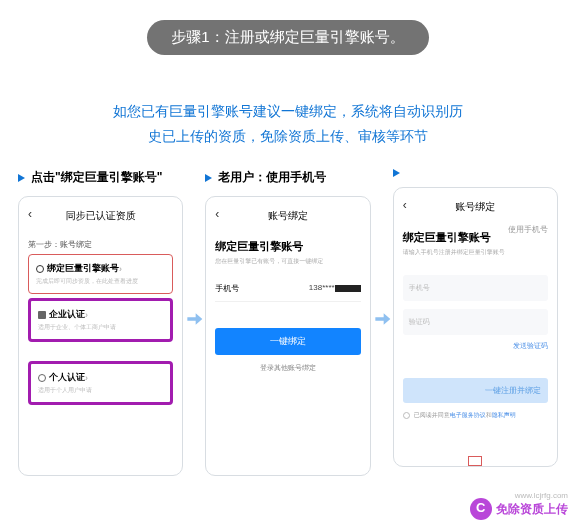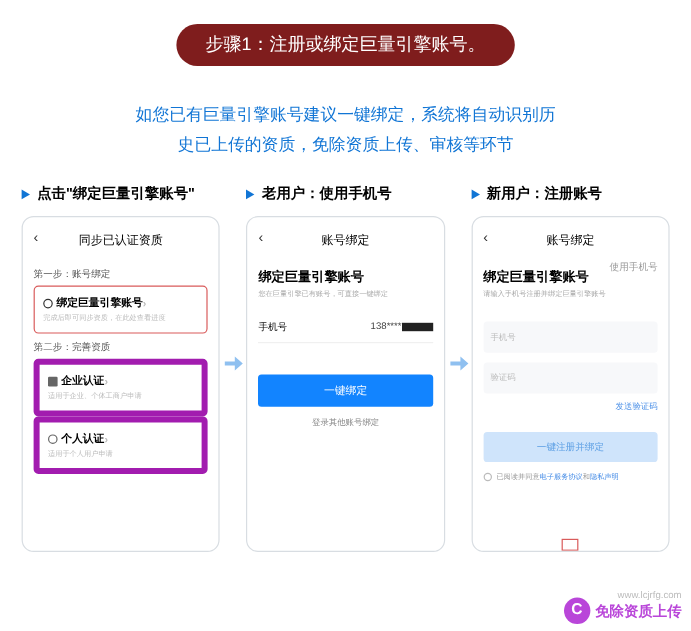--- a/index.html
+++ b/index.html
@@ -1,42 +1,42 @@
 <!DOCTYPE html>
 <html><head>
 <meta charset="utf-8">
 <style>
   * { margin: 0; padding: 0; box-sizing: border-box; }
   body { font-family: "PingFang SC", "Microsoft YaHei", sans-serif; background: #fff; width: 576px; height: 526px; overflow: hidden; position: relative; }
-  .step-badge { background: #7f1d1d; color: #fff; padding: 8px 24px; border-radius: 20px; font-size: 15px; font-weight: 500; margin: 20px auto 0; display: table; }
+  .step-badge { background: #737373; color: #fff; padding: 8px 24px; border-radius: 20px; font-size: 15px; font-weight: 500; margin: 20px auto 16px; display: table; }
   .intro { color: #1175d5; font-size: 14px; text-align: center; padding: 28px 50px 20px; line-height: 1.8; }
   .row { display: flex; align-items: flex-start; padding: 0 18px; }
   .col { flex: 1; min-width: 0; }
   .col-title { font-size: 12px; font-weight: 600; margin-bottom: 10px; display: flex; align-items: center; }
   .tri { width: 0; height: 0; border-top: 4px solid transparent; border-bottom: 4px solid transparent; border-left: 7px solid #1175d5; margin-right: 6px; }
   .phone { background: #fff; border: 1px solid #d8dde2; border-radius: 10px; height: 280px; padding: 10px 9px; font-size: 9px; position: relative; overflow: hidden; }
   .p-hdr { display: flex; align-items: center; justify-content: center; position: relative; font-size: 10px; font-weight: 500; padding: 2px 0 10px; }
   .back { position: absolute; left: 0; top: 0; font-size: 12px; color: #333; }
   .sec-label { font-size: 8px; color: #555; margin: 6px 0 4px; }
   .pill { border: 1px solid #d95b5b; border-radius: 4px; padding: 7px; margin-bottom: 4px; }
-  .pill-norm { border: 5px solid #a21caf; border-radius: 4px; padding: 7px; margin-bottom: 0; }
+  .pill-norm { border: 3px solid #a21caf; border-radius: 4px; padding: 7px; margin-bottom: 19px; }
   .pill-tt { font-size: 9px; font-weight: 600; display: flex; align-items: center; }
   .pill-sub { font-size: 6px; color: #bbb; margin-top: 2px; }
   .link-icon { width: 8px; height: 8px; margin-right: 3px; display: inline-block; border: 1px solid #333; border-radius: 50%; position: relative; }
   .h2-bind { font-size: 11px; font-weight: 700; margin: 6px 0 3px; }
   .sub-grey { font-size: 6px; color: #aaa; margin-bottom: 10px; }
   .field-row { display: flex; justify-content: space-between; font-size: 8px; padding: 7px 0; border-bottom: 1px solid #f0f0f0; }
   .field-val { color: #444; }
   .field-val .blk { display: inline-block; width: 26px; height: 7px; background: #222; vertical-align: middle; }
   .big-btn { background: #1284ff; color: #fff; text-align: center; padding: 7px; border-radius: 3px; font-size: 9px; margin-top: 26px; }
   .link-below { text-align: center; font-size: 7px; color: #888; margin-top: 8px; }
   .tabs { display: flex; justify-content: flex-end; font-size: 8px; color: #999; gap: 10px; text-align: right; }
   .input-ghost { background: #f7f8fa; border-radius: 3px; font-size: 7px; color: #bbb; padding: 8px 6px; margin-top: 8px; }
   .send-code { text-align: right; font-size: 7px; color: #4a8fe7; margin-top: 6px; }
-  .btn-soft { background: #cfe4fb; color: #5c9fe4; text-align: center; padding: 7px; border-radius: 3px; font-size: 8px; margin-top: 16px; }
+  .btn-soft { background: #cfe4fb; color: #5c9fe4; text-align: right; padding: 7px; border-radius: 3px; font-size: 8px; margin-top: 27px; }
   .tnc { font-size: 6px; color: #999; margin-top: 8px; display: flex; align-items: center; }
   .tnc .lnk { color: #4a8fe7; }
   .circ { width: 7px; height: 7px; border: 1px solid #bbb; border-radius: 50%; margin-right: 4px; }
   .arrow-gap { width: 22px; display: flex; align-items: center; justify-content: center; padding-top: 140px; }
   .arrow-svg { width: 20px; height: 20px; }
   .watermark { position: absolute; right: 8px; bottom: 6px; display: flex; align-items: center; font-size: 12px; font-weight: 700; color: #b946d9; }
   .wm-url { position: absolute; right: 8px; bottom: 26px; font-size: 8px; color: #bbb; }
   .wm-icon { width: 22px; height: 22px; background: #b946d9; border-radius: 50%; margin-right: 4px; position: relative; }
   .wm-icon::after { content: "C"; position: absolute; color: #fff; font-size: 13px; left: 6px; top: 2px; }
   .red-sq { position: absolute; bottom: 0; left: 50%; width: 14px; height: 10px; border: 1px solid #d95b5b; transform: translateX(-50%); }
@@ -68,21 +68,20 @@
       </div>
       <div class="sec-label">第一步：账号绑定</div>
       <div class="pill">
         <div class="pill-tt">
           <span class="link-icon"></span>
           <span>绑定巨量引擎账号</span>
           <span class="chev-r">›</span>
         </div>
         <div class="pill-sub">完成后即可同步资质，在此处查看进度</div>
       </div>
-      <div class="sec-label">第二步：完善资质</div>
       <div class="pill-norm">
         <div class="pill-tt">
           <span class="biz-icon"></span>
           <span>企业认证</span>
           <span class="chev-r">›</span>
         </div>
         <div class="pill-sub">适用于企业、个体工商户申请</div>
       </div>
       <div class="pill-norm">
         <div class="pill-tt">
@@ -124,21 +123,20 @@
 
   <div class="arrow-gap">
     <svg class="arrow-svg" viewBox="0 0 24 24">
         <path d="M4 10h10V5l8 7-8 7v-5H4z" fill="#8fc0f0"></path>
       </svg>
   </div>
 
   <div class="col">
     <div class="col-title">
       <span class="tri"></span>
-      <span>新用户：注册账号</span>
     </div>
     <div class="phone">
       <div class="p-hdr">
         <span class="back">‹</span>
         <span>账号绑定</span>
       </div>
       <div style="display:flex;align-items:flex-start;justify-content:space-between">
         <div>
           <div class="h2-bind">绑定巨量引擎账号</div>
           <div class="sub-grey">请输入手机号注册并绑定巨量引擎账号</div>

